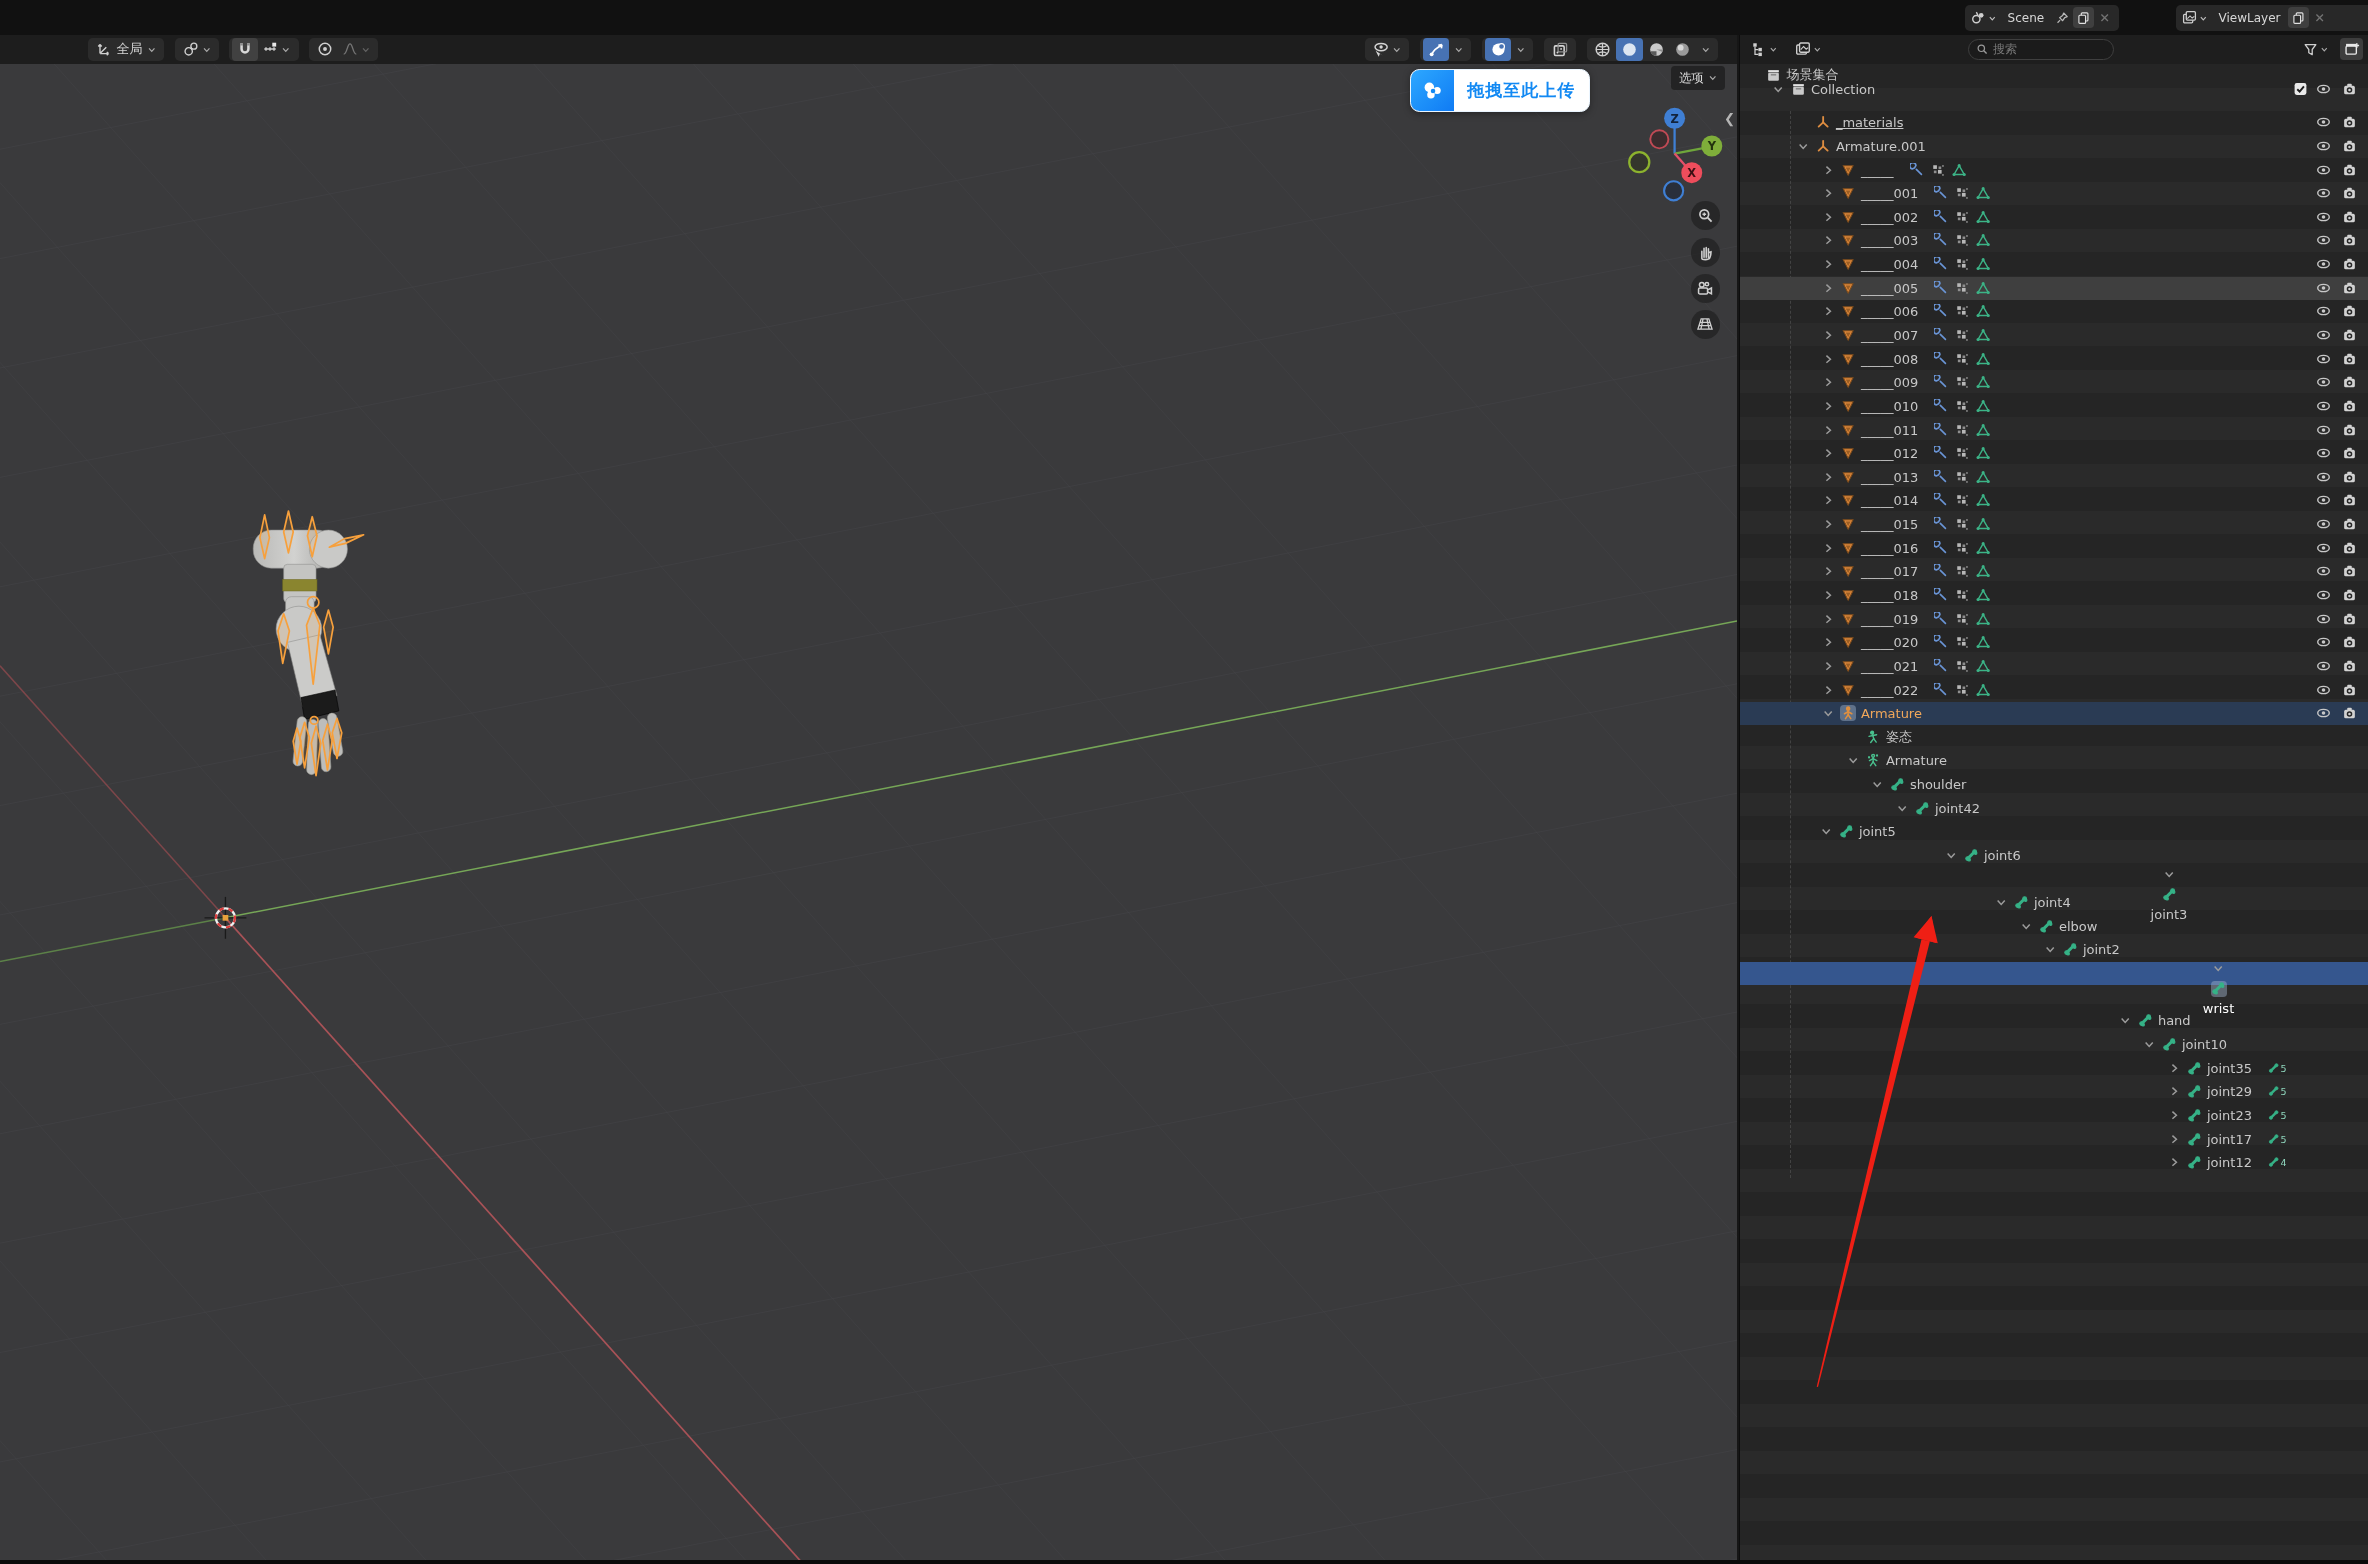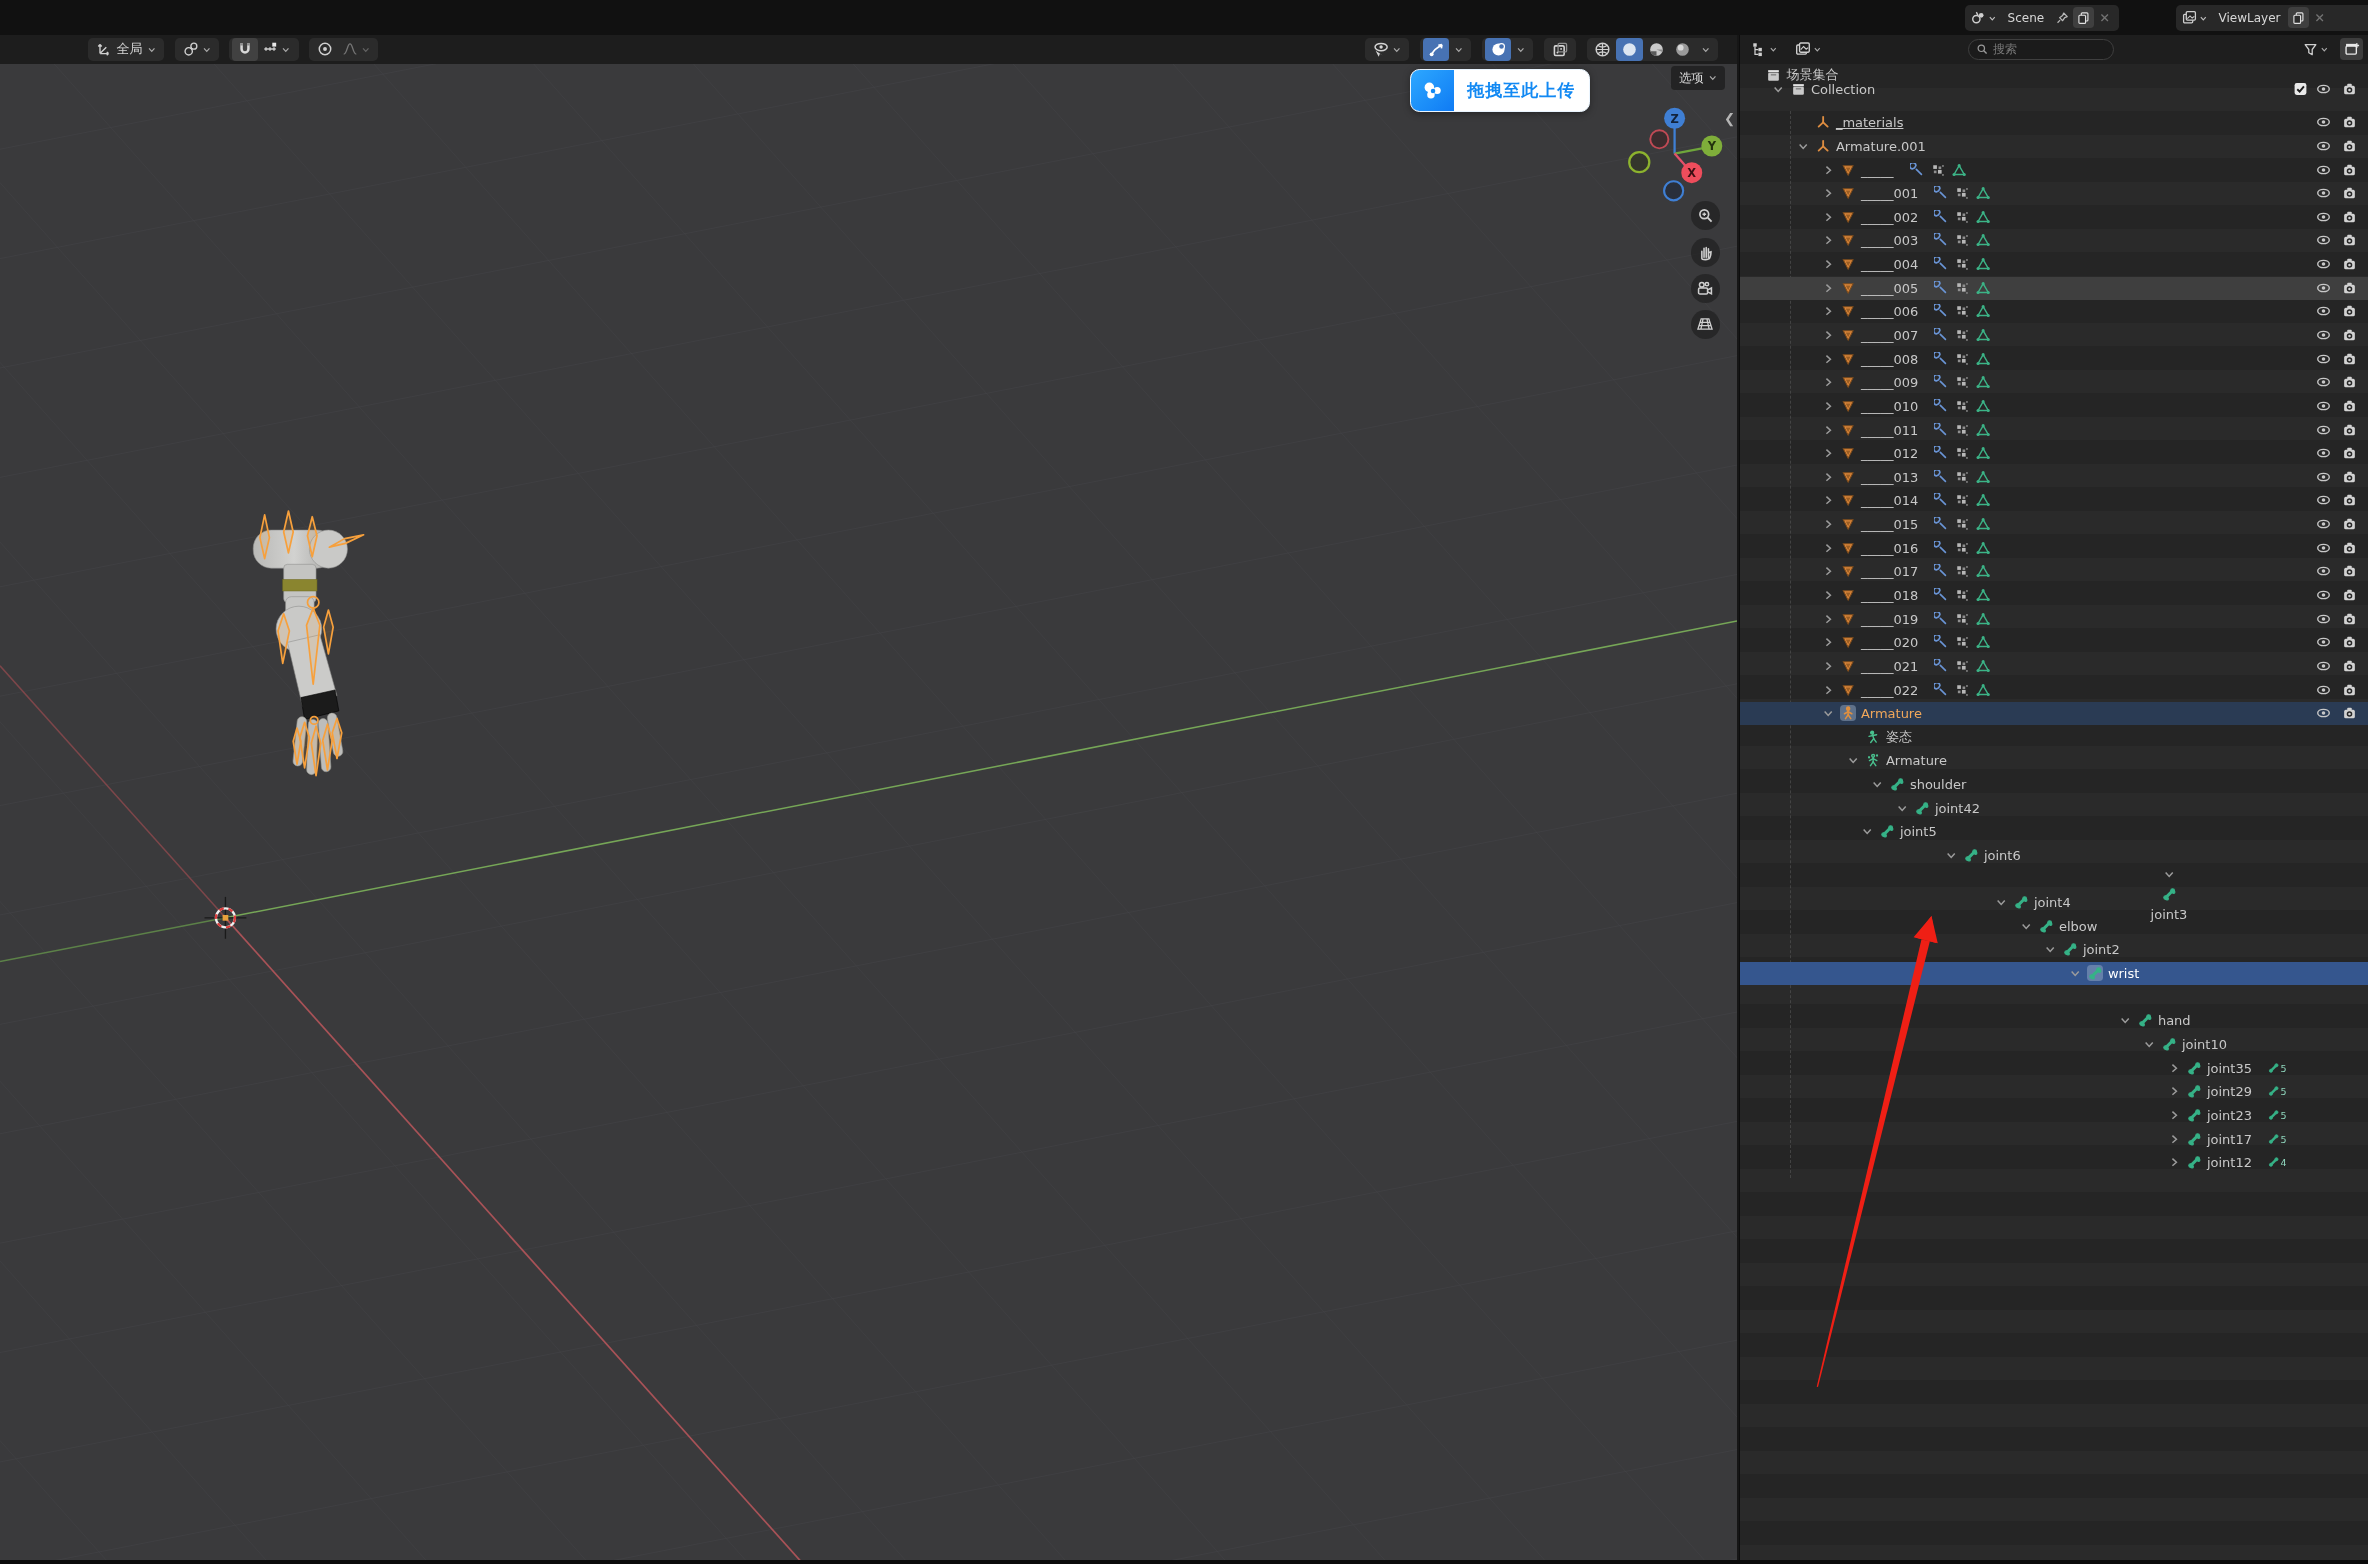--- a/index.html
+++ b/index.html
@@ -2076,21 +2076,21 @@
                 <line x1="4.4" y1="9.6" x2="9.6" y2="4.4" stroke-width="3" stroke-linecap="round"></line>
                 <circle cx="3.6" cy="10.4" r="1.9"></circle>
                 <circle cx="10.4" cy="3.6" r="1.9"></circle>
                 <circle cx="11.4" cy="5" r="1.3"></circle>
                 <circle cx="5" cy="11.4" r="1.3"></circle>
               </g>
             </svg>
           </span>
           <span class="lbl">joint42</span>
         </div>
-        <div class="trow" style="top: 756px; padding-left: 120px;">
+        <div class="trow" style="top: 756px; padding-left: 79px;">
           <span class="chev">
             <svg class="ic" width="12.4" height="12.4" viewBox="0 0 14 14">
               <path d="M3 5 L7 9.5 L11 5" stroke="#9c9c9c" stroke-width="1.7" fill="none"></path>
             </svg>
           </span>
           <span class="tico">
             <svg class="ic" width="14.3" height="14.3" viewBox="0 0 14 14">
               <g stroke="#36b287" fill="#36b287">
                 <line x1="4.4" y1="9.6" x2="9.6" y2="4.4" stroke-width="3" stroke-linecap="round"></line>
                 <circle cx="3.6" cy="10.4" r="1.9"></circle>
@@ -2190,21 +2190,21 @@
                 <line x1="4.4" y1="9.6" x2="9.6" y2="4.4" stroke-width="3" stroke-linecap="round"></line>
                 <circle cx="3.6" cy="10.4" r="1.9"></circle>
                 <circle cx="10.4" cy="3.6" r="1.9"></circle>
                 <circle cx="11.4" cy="5" r="1.3"></circle>
                 <circle cx="5" cy="11.4" r="1.3"></circle>
               </g>
             </svg>
           </span>
           <span class="lbl">joint2</span>
         </div>
-        <div class="trow sel" style="top: 898px; padding-left: 328px;">
+        <div class="trow sel" style="top: 898px; padding-left: 328px; flex-direction: column;">
           <span class="chev">
             <svg class="ic" width="12.4" height="12.4" viewBox="0 0 14 14">
               <path d="M3 5 L7 9.5 L11 5" stroke="#9c9c9c" stroke-width="1.7" fill="none"></path>
             </svg>
           </span>
           <span class="tico activebg">
             <svg class="ic" width="14.3" height="14.3" viewBox="0 0 14 14">
               <g stroke="#36b287" fill="#36b287">
                 <line x1="4.4" y1="9.6" x2="9.6" y2="4.4" stroke-width="3" stroke-linecap="round"></line>
                 <circle cx="3.6" cy="10.4" r="1.9"></circle>

